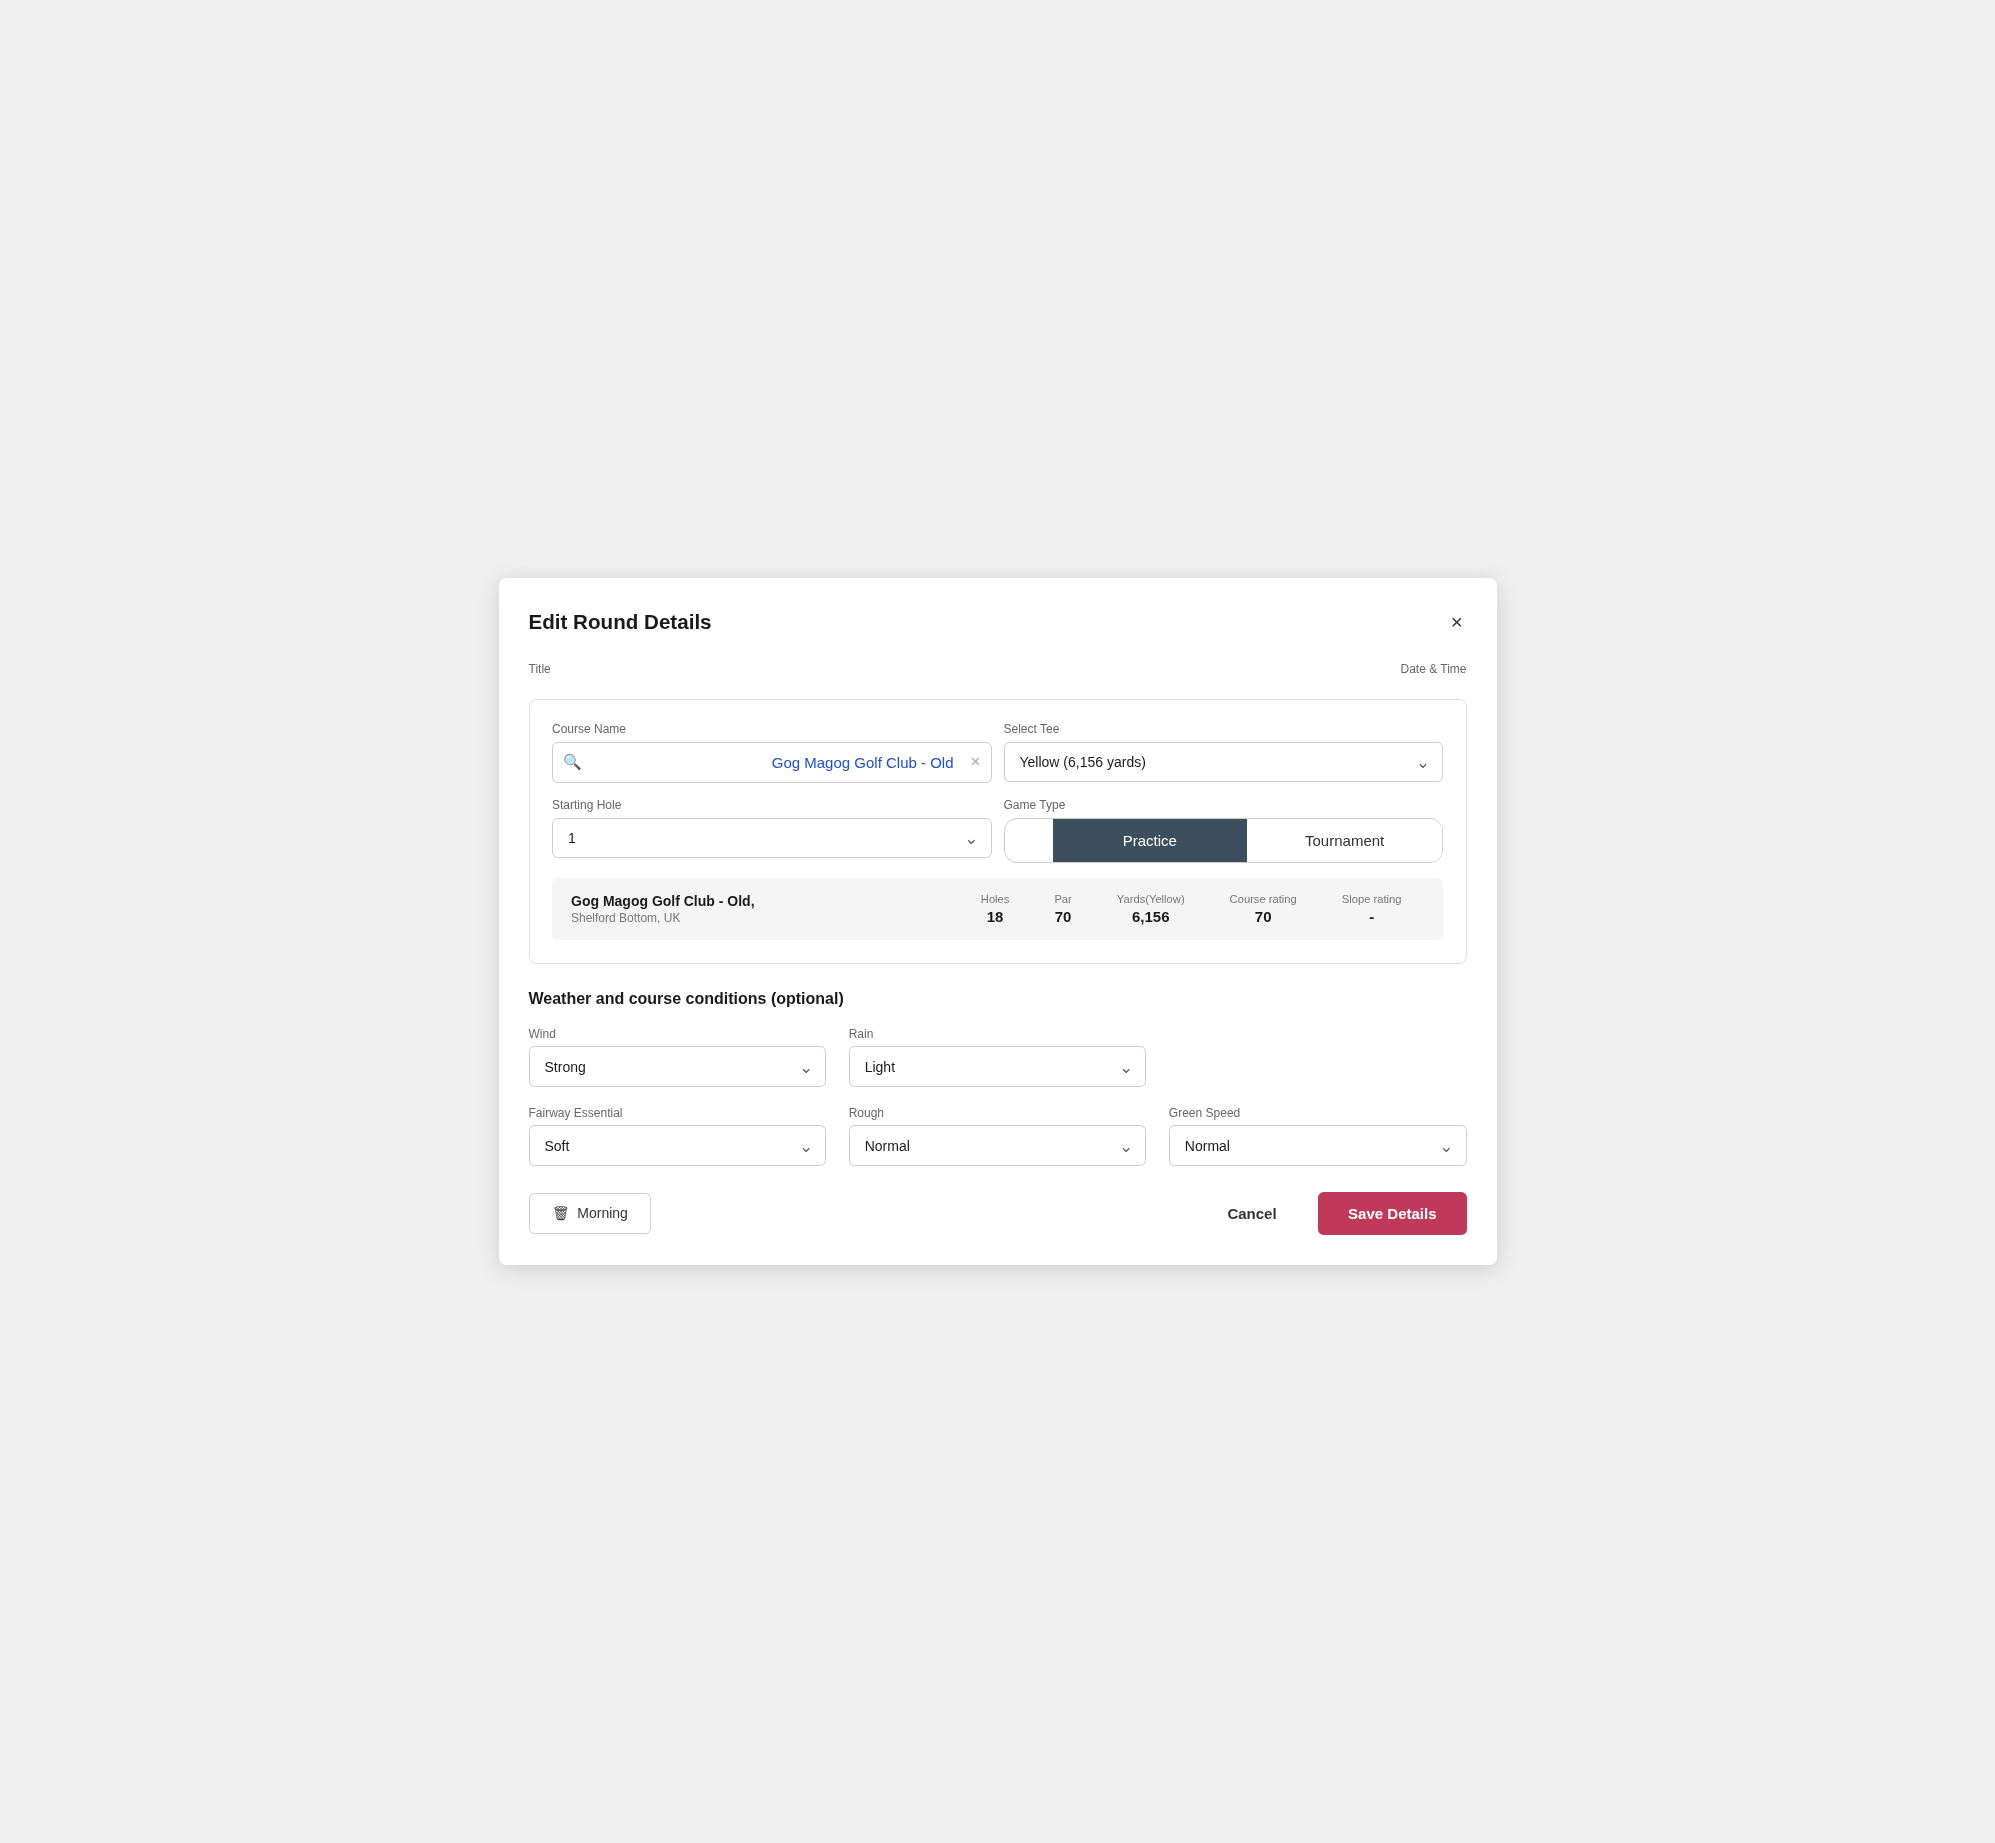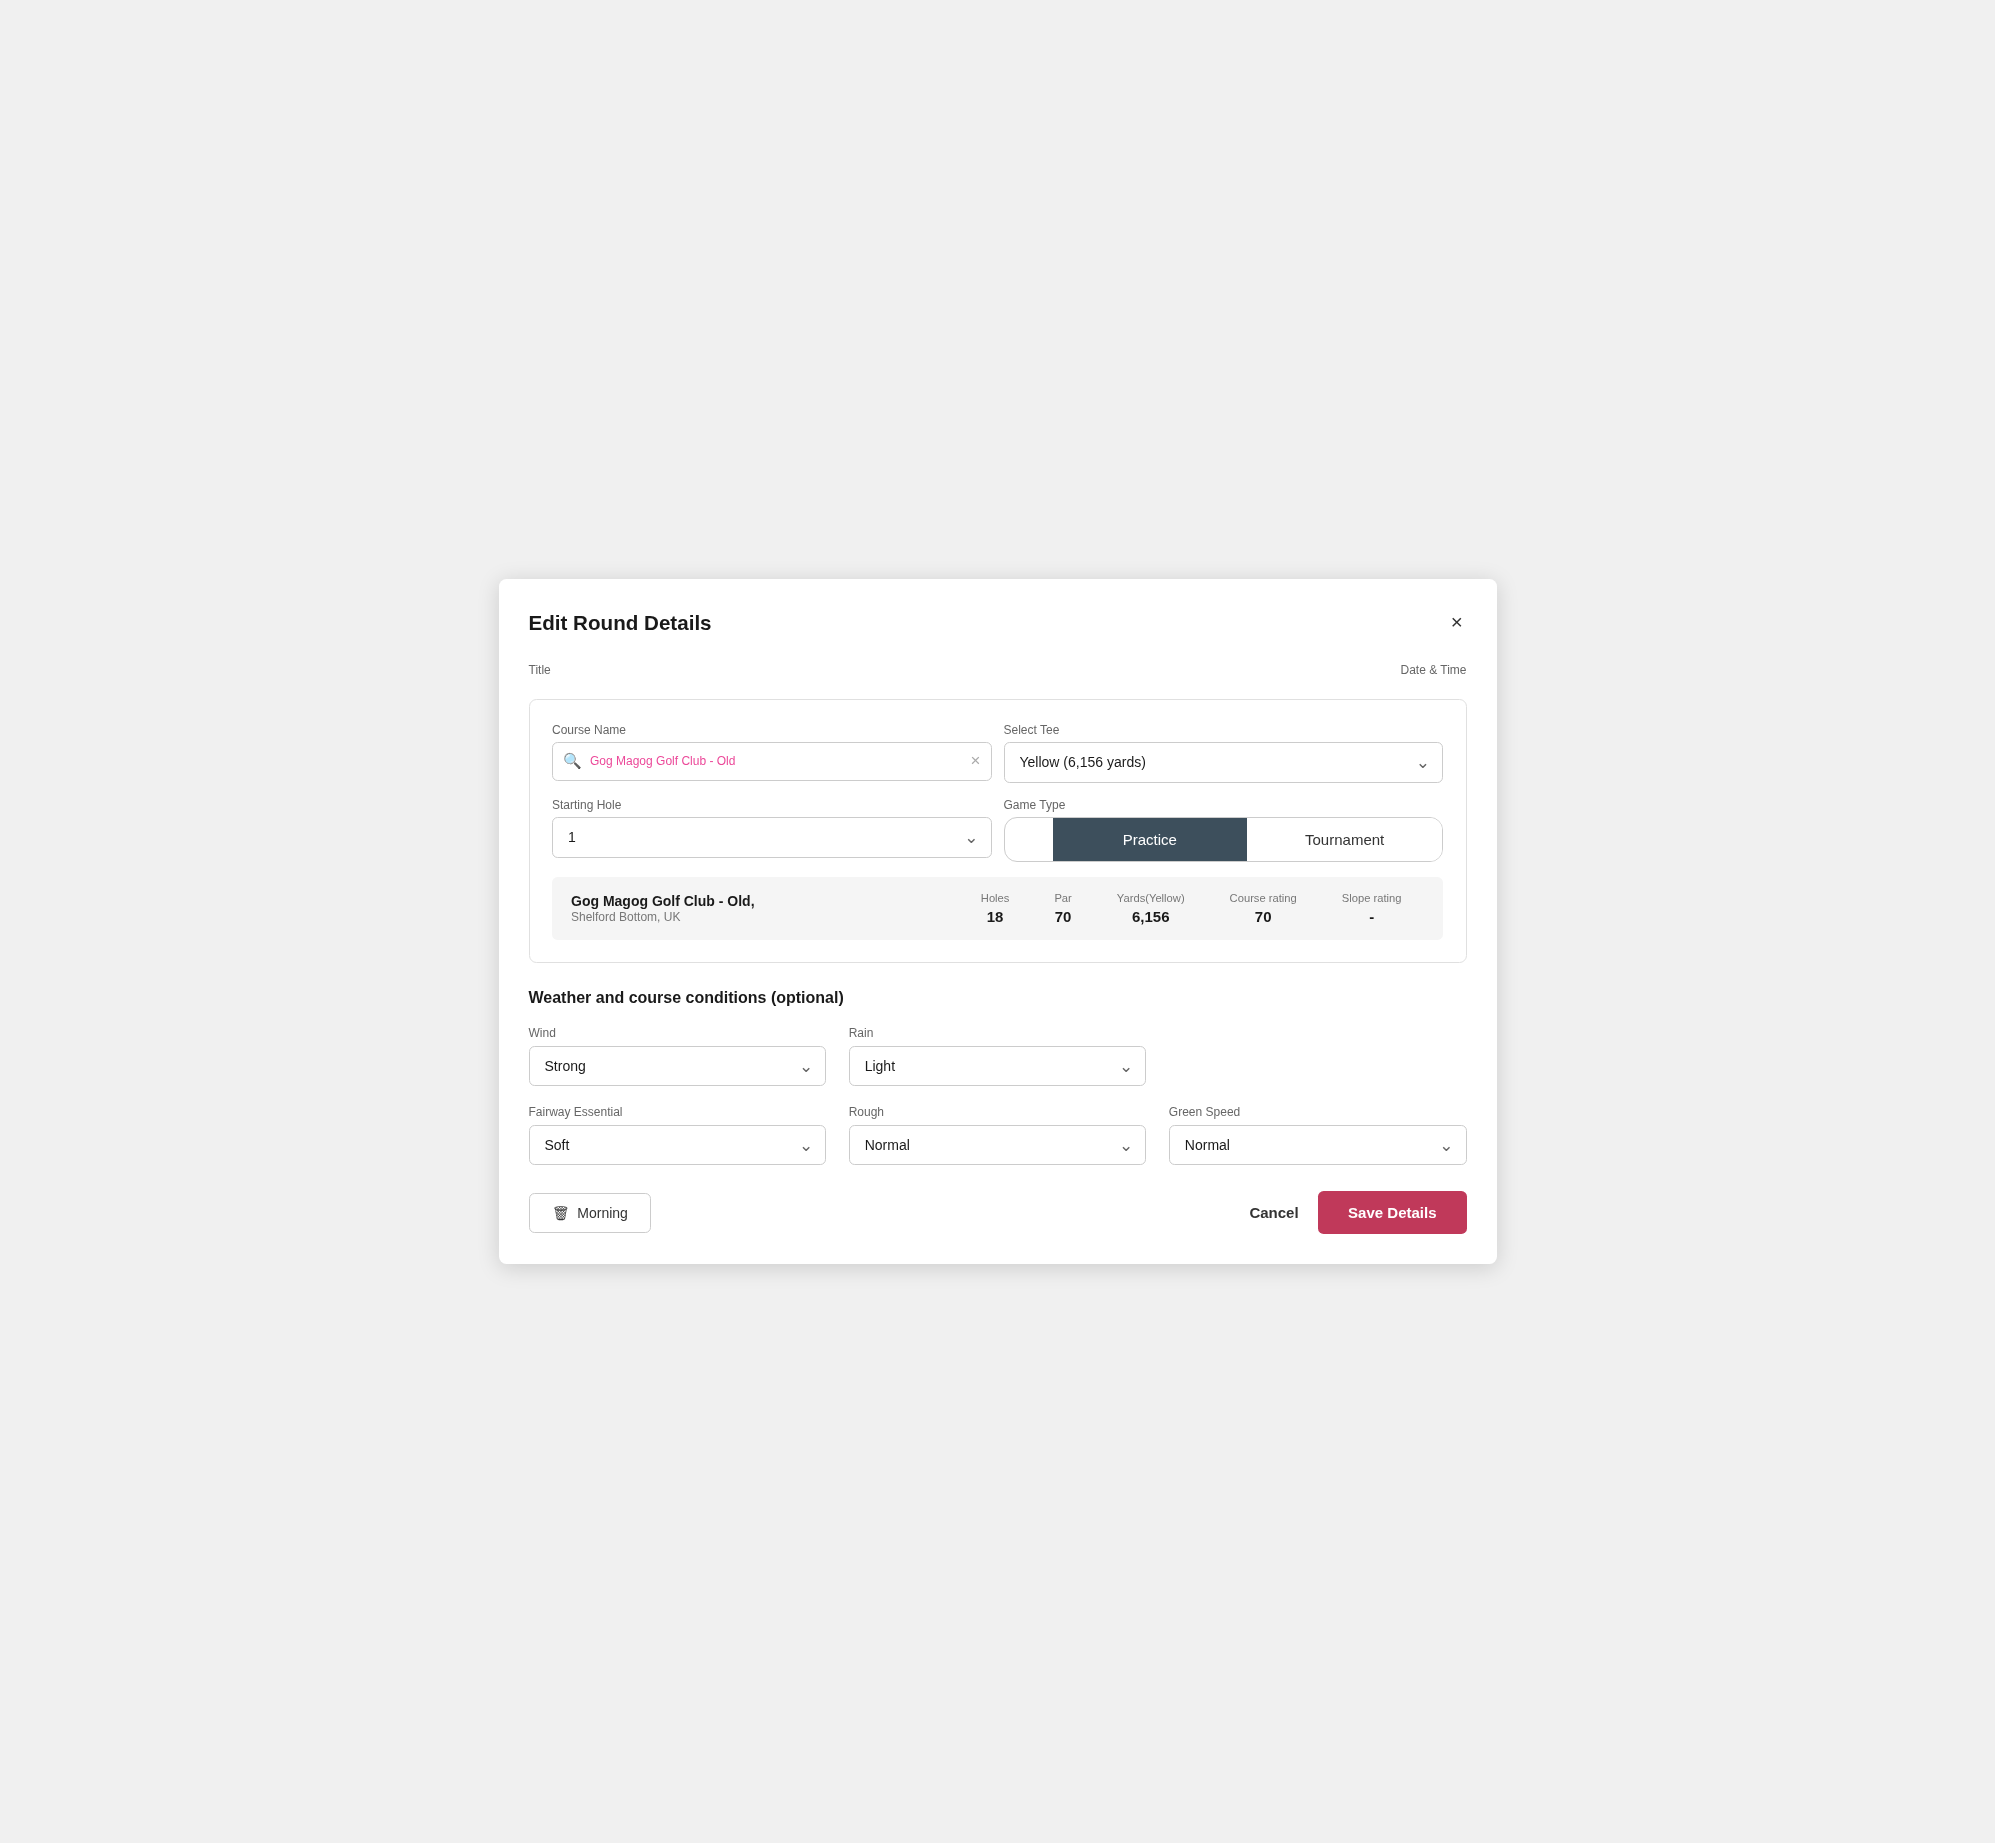--- a/index.html
+++ b/index.html
@@ -133,24 +133,25 @@
     .search-icon {
       position: absolute;
       left: 11.2px;
       color: #aaa;
       font-size: 15px;
     }
     .course-input {
       border: 1.4px solid #ccc;
       border-radius: 5.6px;
       padding: 11.2px 37px;
-      font-size: 12px;
-      color: #ec4899;
+      font-size: 15px;
+      color: #1d4ed8;
       width: 100%;
       outline: none;
+      text-align: right;
     }
     .clear-icon {
       position: absolute;
       right: 11.2px;
       color: #aaa;
       font-size: 17px;
       cursor: pointer;
     }
     .select-wrap {
       position: relative;
@@ -269,21 +270,21 @@
       font-size: 14px;
       color: #333;
       cursor: pointer;
       display: flex;
       align-items: center;
       gap: 7.5px;
     }
     .footer-right {
       display: flex;
       align-items: center;
-      gap: 12px;
+      gap: 34px;
     }
     .cancel-btn {
       background: none;
       border: none;
       font-size: 15px;
       font-weight: 600;
       color: #333;
       cursor: pointer;
       padding: 11.2px 7.5px;
     }

